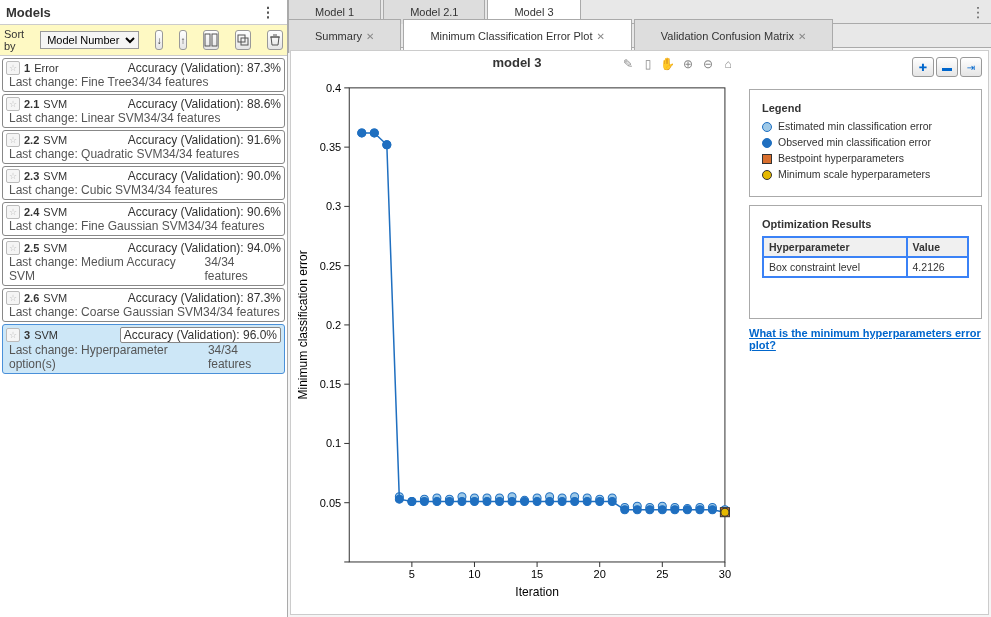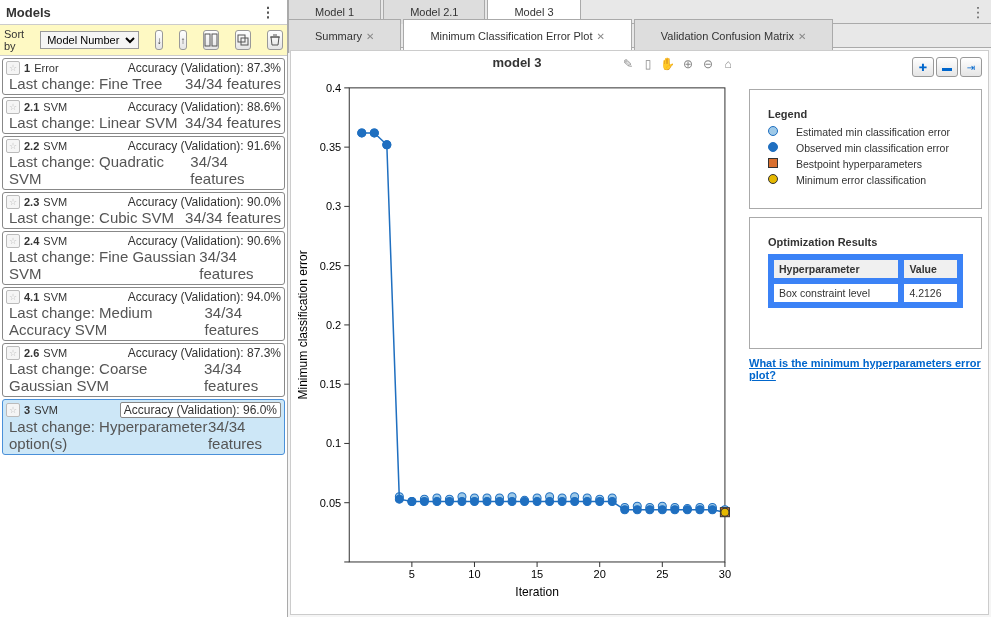--- a/index.html
+++ b/index.html
@@ -12,44 +12,44 @@
 .ib svg{width:14px;height:14px}
 .mlist{flex:1;overflow-y:auto}
 .mitem{border:1px solid #888;border-radius:3px;margin:2px;padding:2px 3px;background:#fff}
 .mitem.sel{background:#cde7f7;border-color:#4a90d9}
 .mr1{display:flex;align-items:center;gap:4px}
 .star{width:14px;height:14px;border:1px solid #bbb;border-radius:2px;background:#f5f5f5;display:inline-flex;align-items:center;justify-content:center;color:#bbb;font-size:9px}
 .mnum{font-weight:bold}
 .mtype{flex:1}
 .macc{font-size:12px}
 .macc.box{border:1px solid #888;border-radius:2px;padding:0 3px;background:#fff}
-.mr2{display:flex;justify-content:space-between;font-size:15px;color:#555;padding-left:3px}
+.mr2{display:flex;font-size:12px;color:#555;padding-left:3px}
 .right{flex:1;display:flex;flex-direction:column;background:#f5f5f5}
 .tabsbar{display:flex;align-items:center;background:#e8e8e8;border-bottom:1px solid #aaa;height:24px}
 .tab{padding:3px 26px;border:1px solid #aaa;border-bottom:none;background:#ddd;margin-right:2px;font-size:11px;cursor:pointer;display:flex;align-items:center;gap:4px;height:34px}
 .tab.act{background:#fff}
 .tab .x{color:#888;font-size:10px}
 .dots{margin-left:auto;margin-right:6px;cursor:pointer;font-size:14px;color:#555}
 .plotarea{flex:1;display:flex;background:#fff;border:1px solid #ccc;margin:2px}
 .chartcol{flex:1;position:relative;display:flex;flex-direction:column}
 .charthdr{display:flex;align-items:center;justify-content:center;padding:4px;position:relative}
 .charthdr .title{font-weight:bold;font-size:13px}
 .chartctrl{position:absolute;right:6px;top:4px;display:flex;gap:2px}
 .chartctrl .cb{width:18px;height:18px;display:inline-flex;align-items:center;justify-content:center;cursor:pointer;color:#888;font-size:12px}
 .svgwrap{flex:1;position:relative}
 svg.chart{width:100%;height:100%}
 .sidecol{width:245px;padding:6px;display:flex;flex-direction:column;gap:8px}
 .winbtns{display:flex;justify-content:flex-end;gap:2px;margin-bottom:4px}
 .winbtns .ib{width:22px;height:20px}
-.panel{border:1px solid #aaa;padding:18px;background:#fff}
+.panel{border:1px solid #aaa;padding:12px;background:#fff}
 .panel h4{font-size:11px;font-weight:bold;margin-bottom:6px}
-.leg{display:flex;align-items:flex-start;gap:18px;font-size:10.5px;margin-bottom:4px}
+.leg{display:flex;align-items:flex-end;gap:6px;font-size:10.5px;margin-bottom:4px}
 .leg .m{width:10px;height:10px;border-radius:50%;flex-shrink:0}
 .restbl{width:100%;border-collapse:collapse;font-size:10.5px}
-.restbl th,.restbl td{border:6px solid #3b82f6;padding:3px 5px;text-align:left}
+.restbl th,.restbl td{border:2px solid #3b82f6;padding:3px 5px;text-align:left}
 .restbl th{background:#f0f0f0;font-weight:bold}
 .hlink{color:#0066cc;text-decoration:underline;font-size:11px;font-weight:bold;cursor:pointer}
 </style>
 </head>
 <body>
 
 <div class="left">
   <div class="lh">
     <span>Models</span>
     <span class="dots">⋮</span>
@@ -134,21 +134,21 @@
           <span class="macc">Accuracy (Validation): 90.6%</span>
         </div>
         <div class="mr2">
           <span>Last change: Fine Gaussian SVM</span>
           <span>34/34 features</span>
         </div>
       </div>
       <div class="mitem">
         <div class="mr1">
           <span class="star">☆</span>
-          <span class="mnum">4.1</span> 
+          <span class="mnum">2.5</span> 
           <span class="mtype">SVM</span>
           <span class="macc">Accuracy (Validation): 94.0%</span>
         </div>
         <div class="mr2">
           <span>Last change: Medium Accuracy SVM</span>
           <span>34/34 features</span>
         </div>
       </div>
       <div class="mitem">
         <div class="mr1">
@@ -332,21 +332,21 @@
             <div class="leg">
               <span class="m" style="background:#1f6fc0;border:1.5px solid #1f6fc0;"></span>
               <span>Observed min classification error</span>
             </div>
             <div class="leg">
               <span class="m" style="background:#d96f2e;border:1.5px solid #333;border-radius:0"></span>
               <span>Bestpoint hyperparameters</span>
             </div>
             <div class="leg">
               <span class="m" style="background:#e5b800;border:1.5px solid #333;"></span>
-              <span>Minimum error classification</span>
+              <span>Minimum scale hyperparameters</span>
             </div>
           </div>
       </div>
       <div class="panel" style="padding-bottom:40px">
         <h4>Optimization Results</h4>
         <table class="restbl">
           <tbody>
               <tr>
                 <th>Hyperparameter</th>
                 <th>Value</th>

